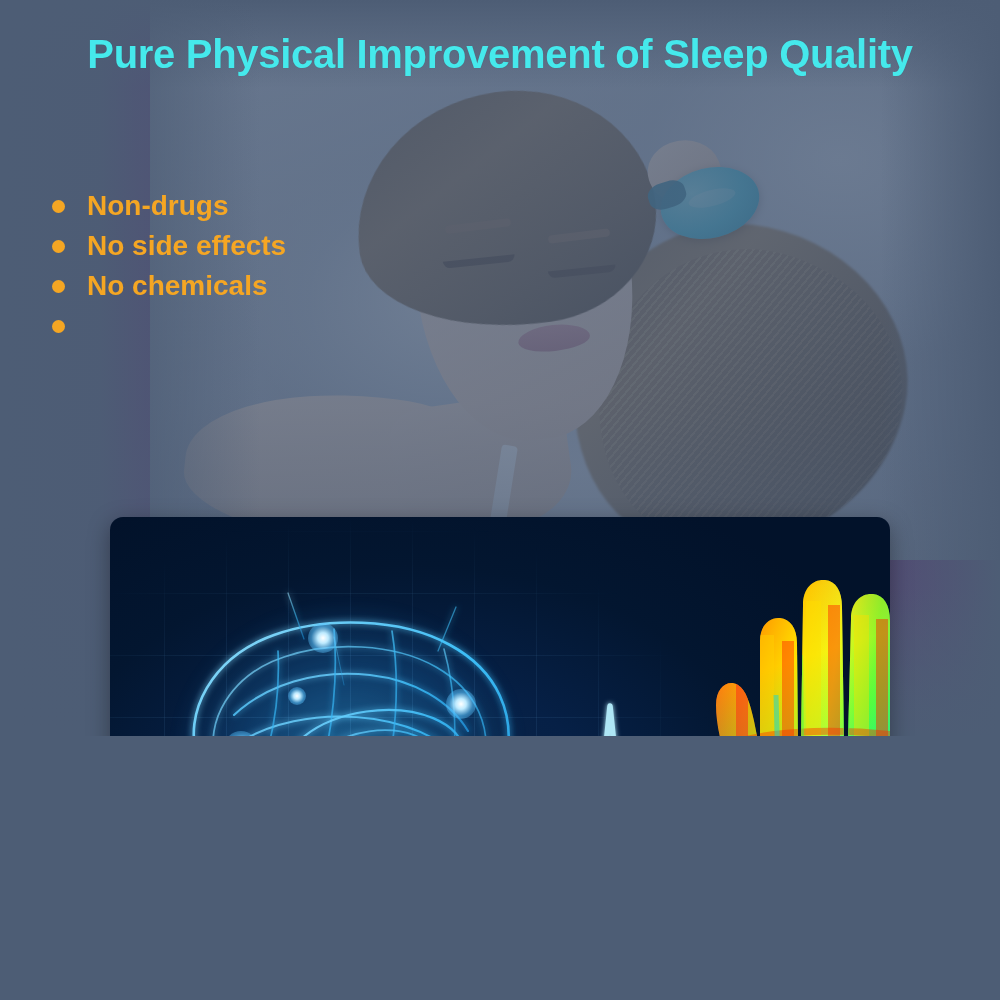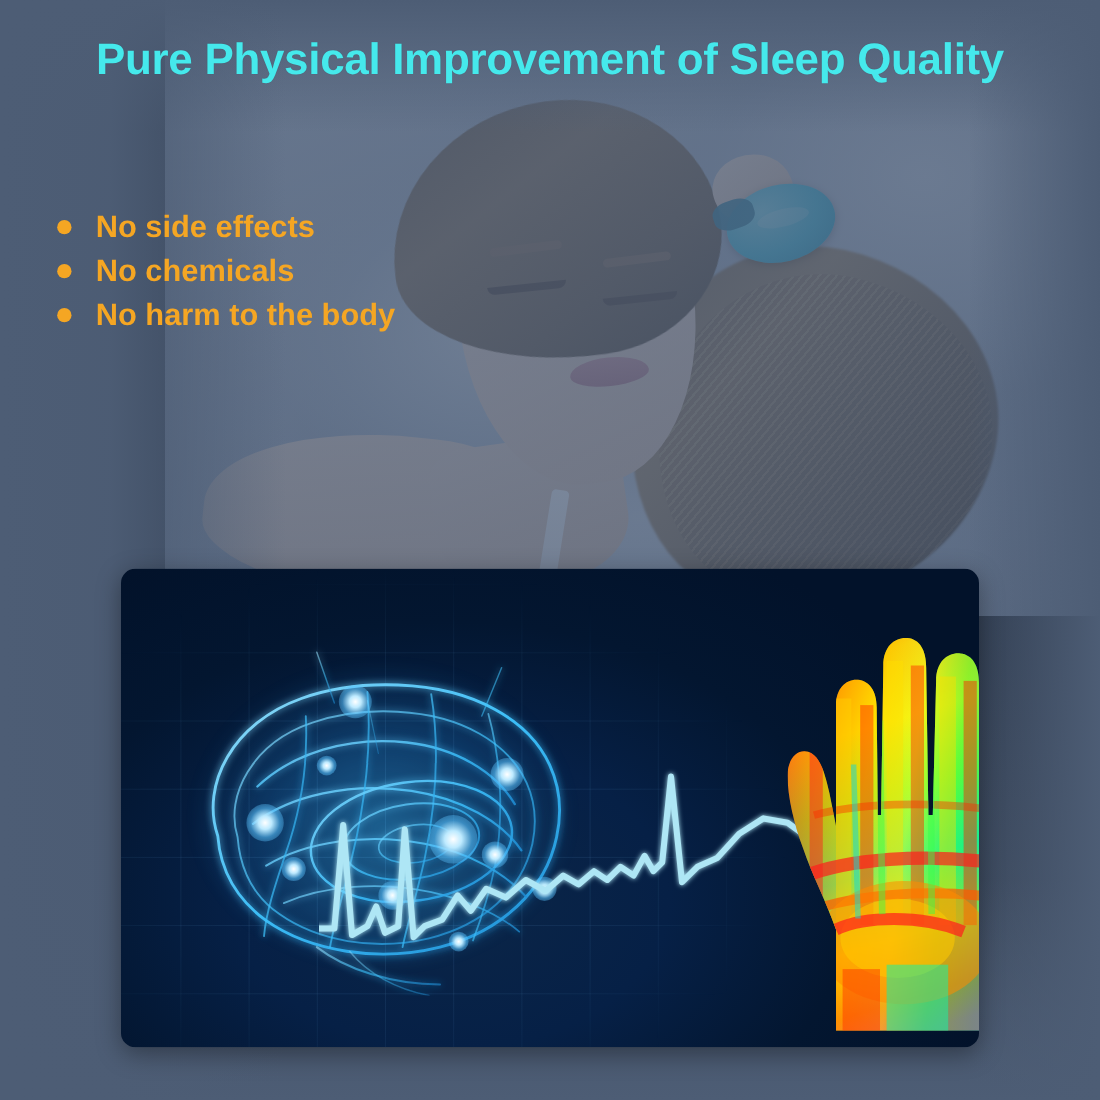--- a/index.html
+++ b/index.html
@@ -2,22 +2,22 @@
 <html><head>
 <meta charset="utf-8">
 <style>
   html,body{margin:0;padding:0;}
   body{
     width:1000px;height:1000px;overflow:hidden;
     font-family:"Liberation Sans",sans-serif;
     background:#4d5d75;
   }
   .poster{
-    position:relative;width:1000px;height:1000px;overflow:hidden;
-    background:#000000;
+    position:relative;width:1000px;height:736px;overflow:hidden;
+    background:#701a75;
   }
 
   
   .photo-layer{position:absolute;inset:0;overflow:hidden;}
   .bed{
     position:absolute;left:150px;top:0;width:850px;height:560px;
     background:
       radial-gradient(ellipse 260px 200px at 300px 300px,#cfd6dd 0%,#aab5c2 55%,rgba(150,160,172,0) 80%),
       radial-gradient(ellipse 320px 240px at 690px 160px,#c4ccd6 0%,#a6b0bd 60%,rgba(150,160,172,0) 85%),
       radial-gradient(ellipse 400px 300px at 430px 470px,#c0c8d2 0%,#9aa5b3 60%,rgba(150,160,172,0) 85%),
@@ -190,29 +190,32 @@
     <div class="fingertip"></div>
     <div class="photo-tint"></div>
     <div class="photo-fade"></div>
   </div>
 
   <div class="title">Pure Physical Improvement of Sleep Quality</div>
 
   <div class="bullets">
     <div class="bullet-row">
       <span class="bullet-dot"></span>
+      <span class="bullet-text">Non-drugs</span>
+    </div>
+    <div class="bullet-row">
+      <span class="bullet-dot"></span>
       <span class="bullet-text">No side effects</span>
     </div>
     <div class="bullet-row">
       <span class="bullet-dot"></span>
       <span class="bullet-text">No chemicals</span>
     </div>
     <div class="bullet-row">
       <span class="bullet-dot"></span>
-      <span class="bullet-text">No harm to the body</span>
     </div>
   </div>
 
   <div class="panel">
     <div class="panel-grid"></div>
 
     <div class="brain-wrap">
       <div class="brain-glow"></div>
       <svg width="420" height="340" viewBox="0 0 420 340">
         <defs>

